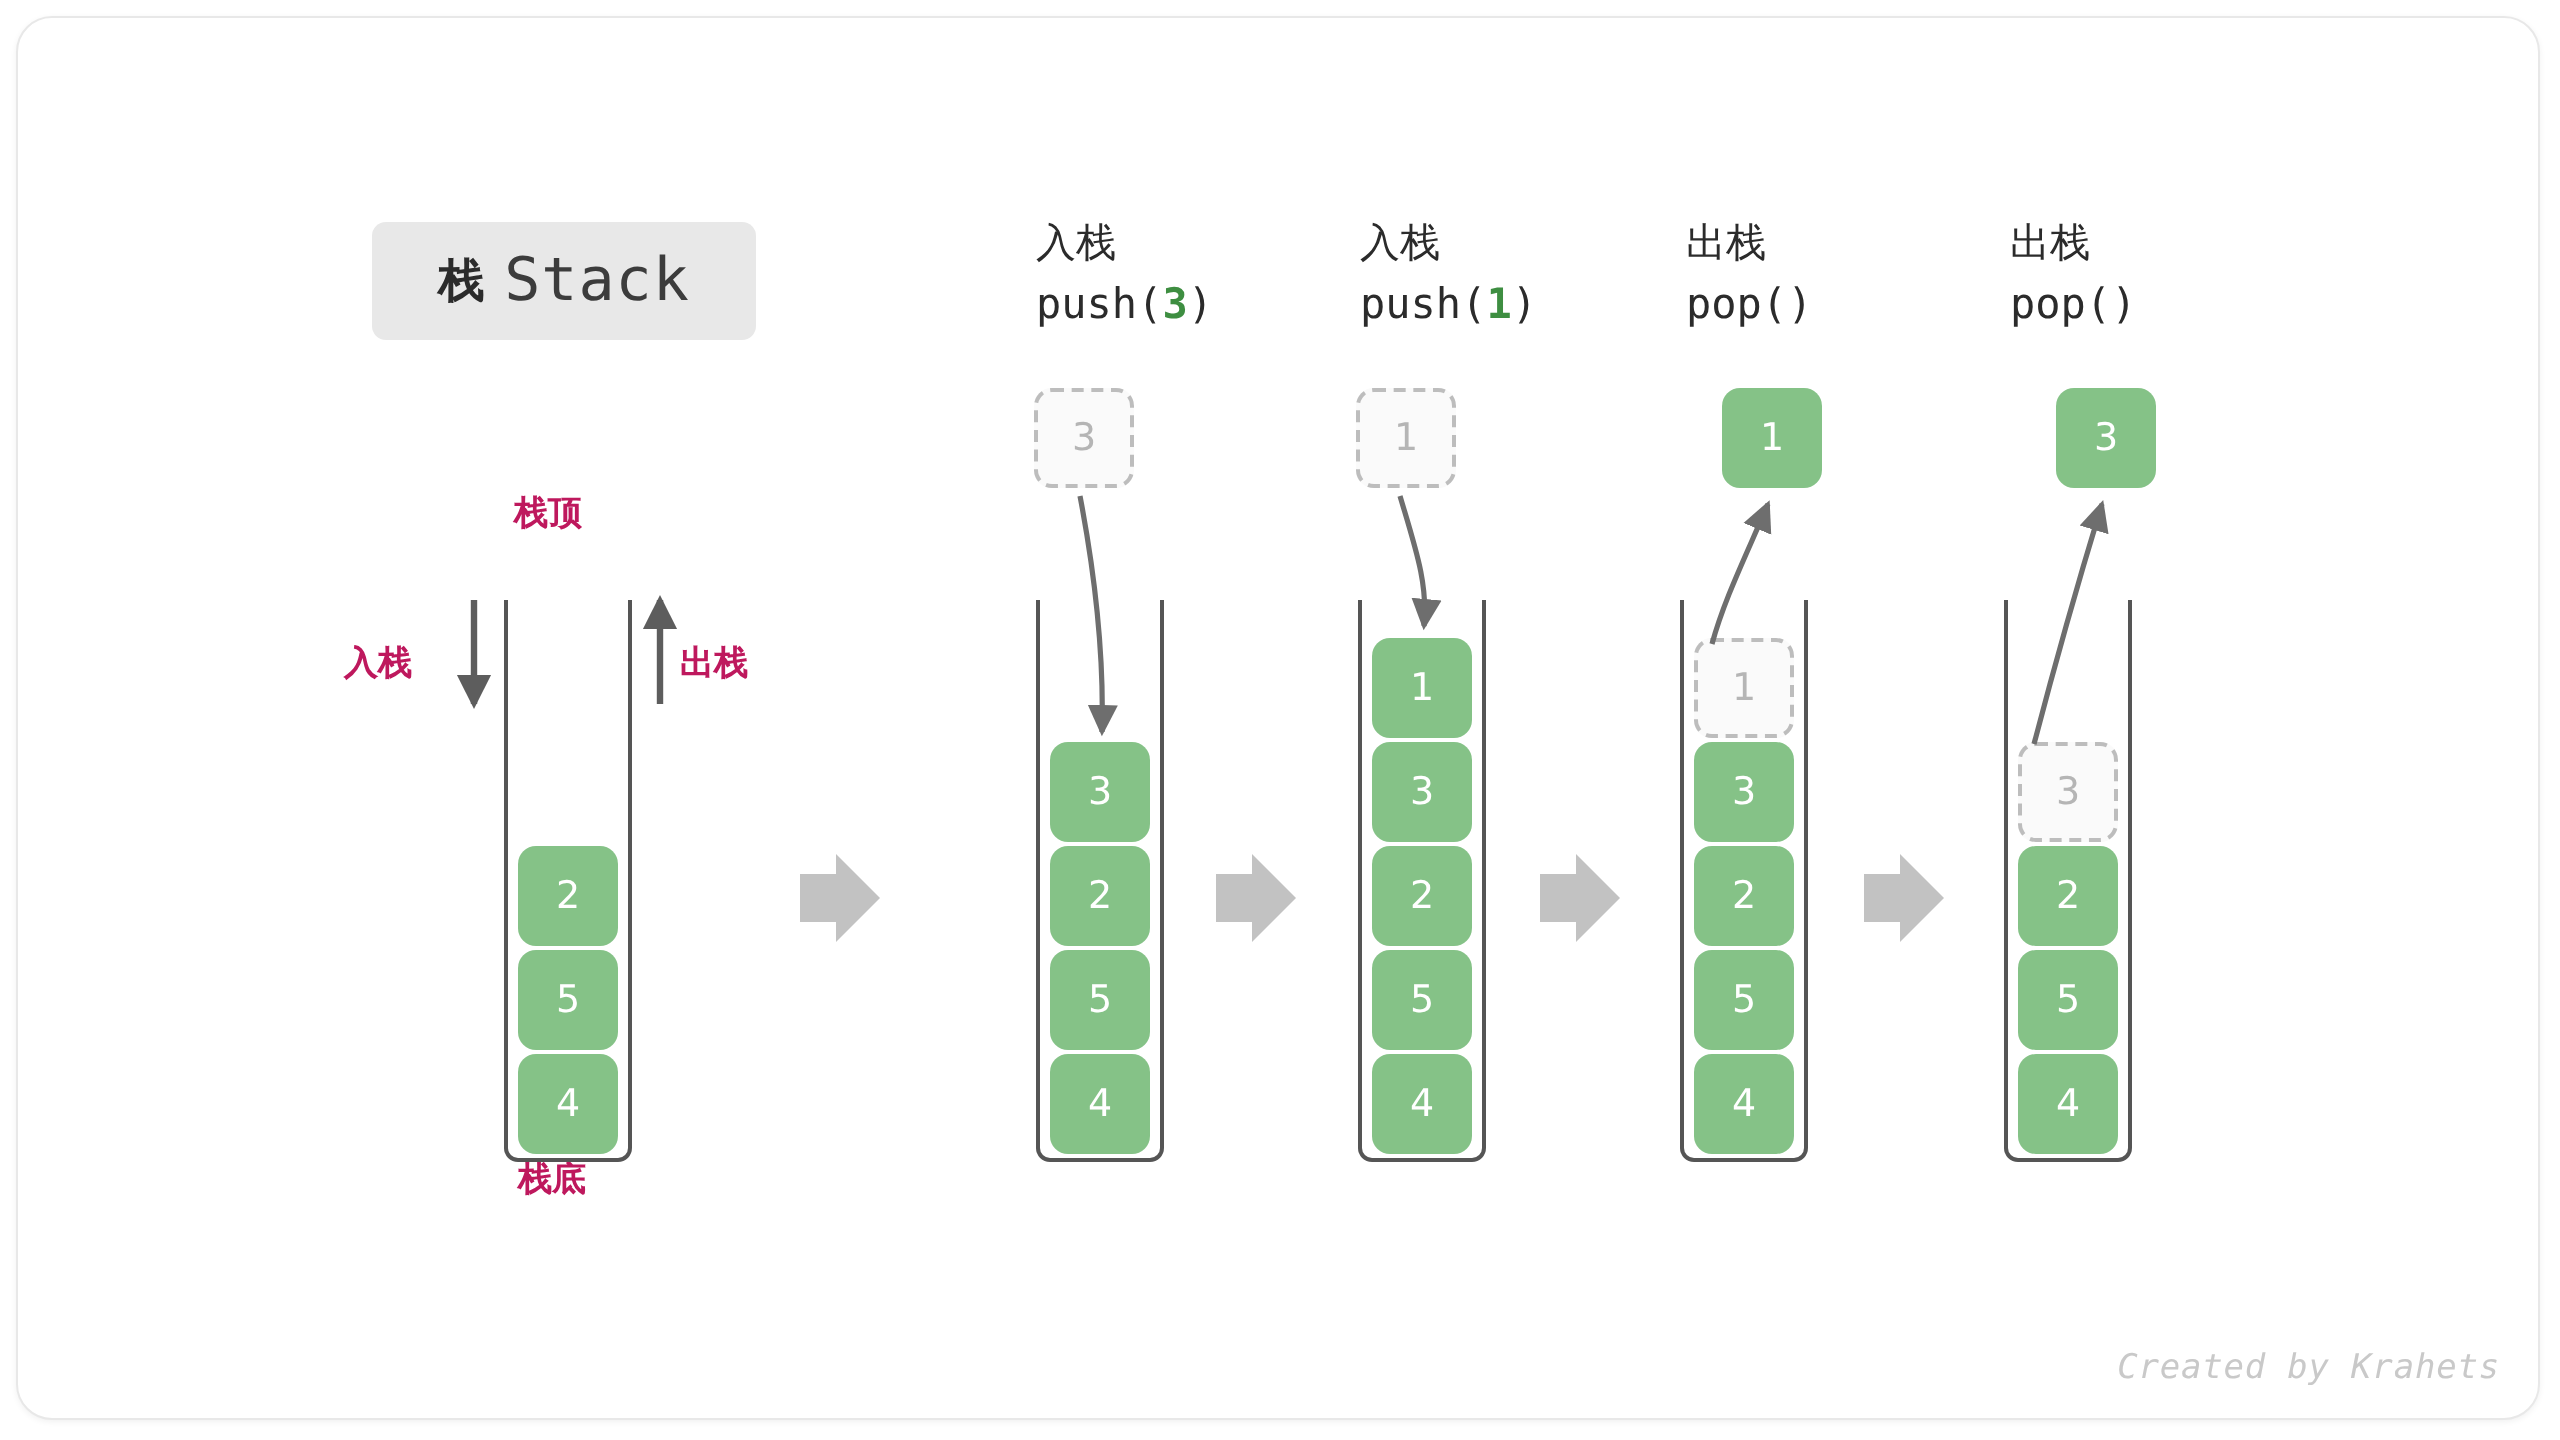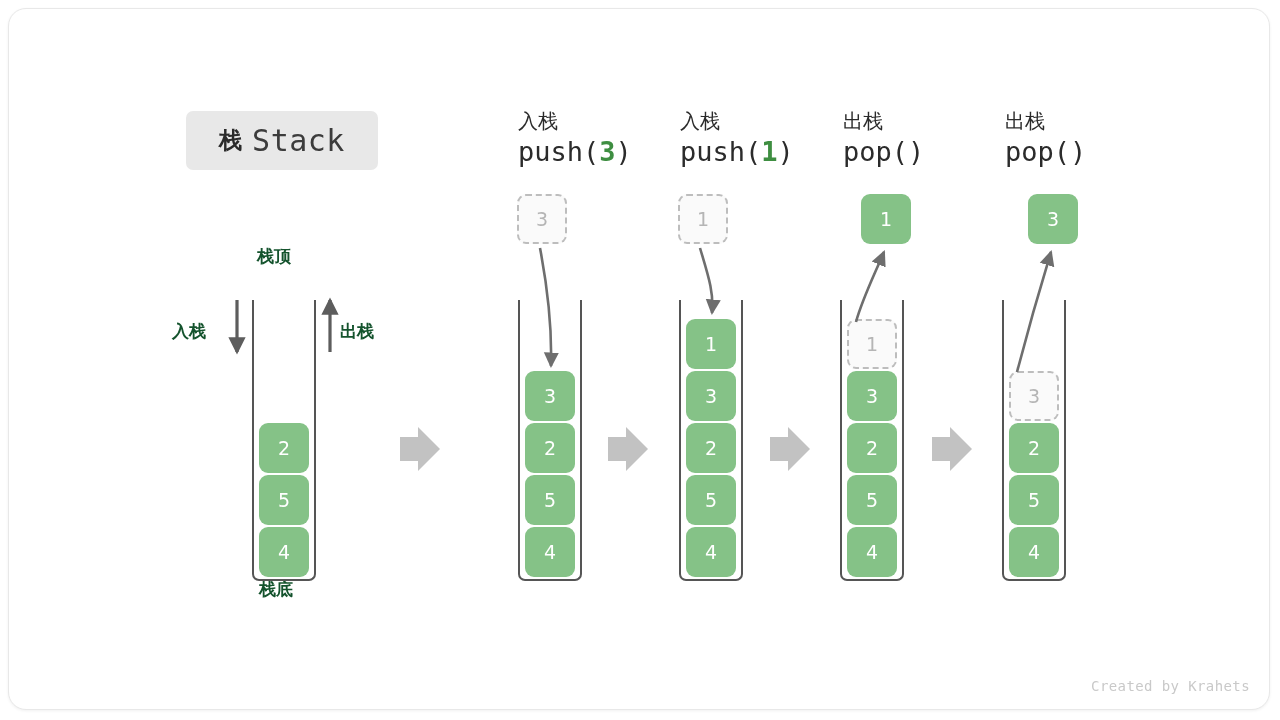--- a/index.html
+++ b/index.html
@@ -57,21 +57,21 @@
     color: #3c3c3c;
     letter-spacing: 0.5px;
   }
 
   
   .cn-label {
     position: absolute;
     font-family: "DejaVu Sans", sans-serif;
     font-weight: bold;
     font-size: 17px;
-    color: #14532d;
+    color: #be185d;
     white-space: nowrap;
   }
   .top-label  { left: 257px; top: 245px; }
   .bot-label  { left: 259px; top: 578px; }
   .push-label { left: 172px; top: 320px; }
   .pop-label  { left: 340px; top: 320px; }
 
   
   .col-head {
     position: absolute;
@@ -80,21 +80,21 @@
   }
   .col-head .op-cn {
     font-family: "DejaVu Sans", sans-serif;
     font-size: 20px;
     color: #2b2b2b;
     line-height: 30px;
     display: block;
   }
   .col-head .op-code {
     font-family: "DejaVu Sans Mono", monospace;
-    font-size: 27px;
+    font-size: 21px;
     color: #2b2b2b;
     line-height: 32px;
     display: block;
   }
   .op-code .arg { color: #3e8e41; font-weight: bold; }
 
   
   .stack-box {
     position: absolute;
     width: 64px;
@@ -166,23 +166,24 @@
     height: 720px;
     pointer-events: none;
   }
 
   
   .credit {
     position: absolute;
     right: 30px;
     bottom: 26px;
     font-family: "DejaVu Sans Mono", monospace;
-    font-size: 14px;
+    font-size: 17px;
     color: #c9c9c9;
     letter-spacing: 0.4px;
+    font-style: italic;
   }
 </style>
 </head>
 <body>
 
 <div id="canvas">
   <div class="card"></div>
 
   <div class="title-badge">
     <span class="title-cn">栈</span>

